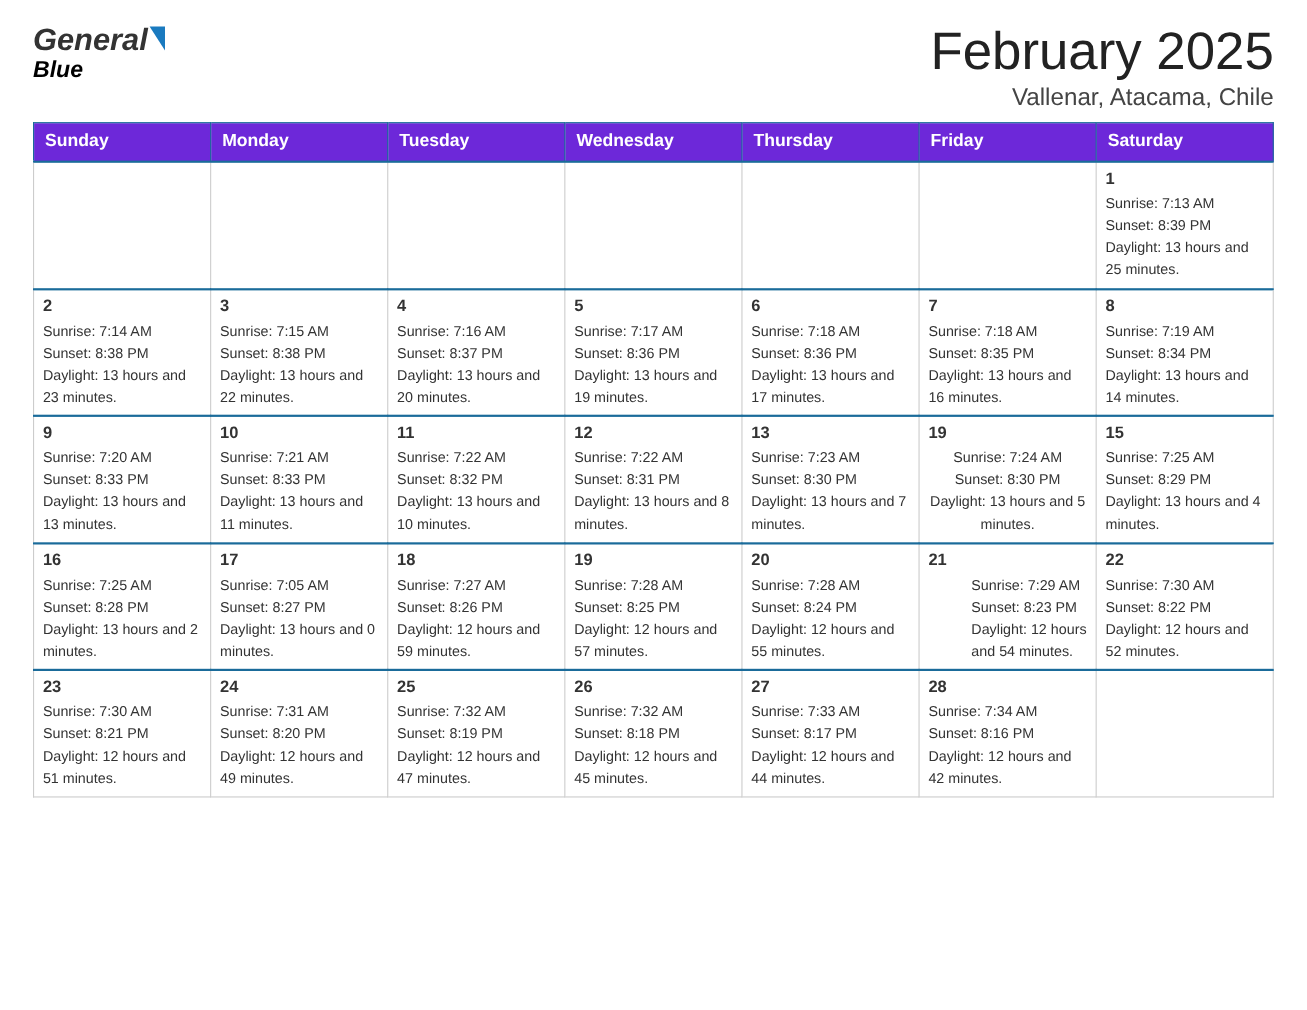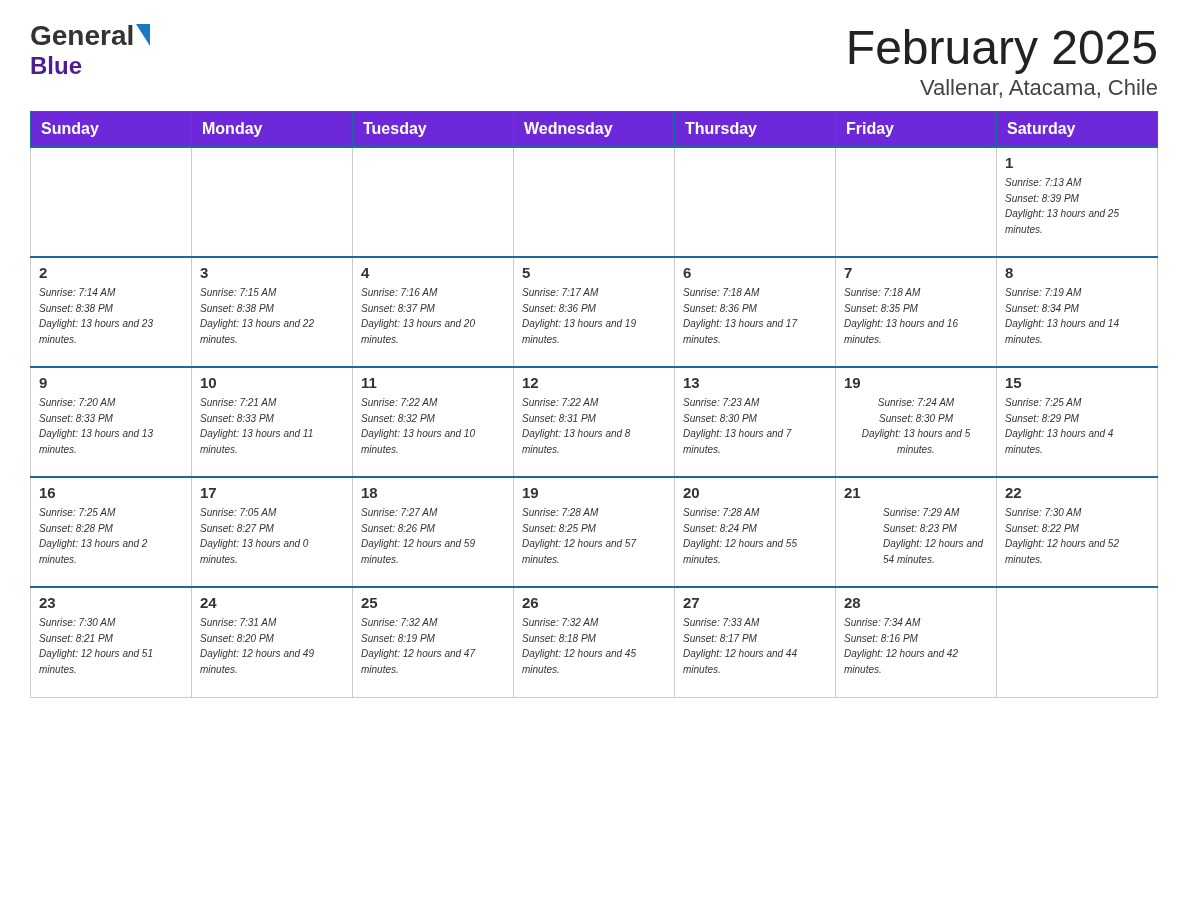--- a/index.html
+++ b/index.html
@@ -12,30 +12,31 @@
     }
     .header {
       display: flex;
       justify-content: space-between;
       align-items: flex-start;
       margin-bottom: 10px;
     }
     .logo {
       display: flex;
       align-items: center;
+      font-style: italic;
     }
     .logo-text-general {
       font-size: 28px;
       font-weight: bold;
       color: #333;
     }
     .logo-text-blue {
-      font-size: 24px;
+      font-size: 21px;
       font-weight: bold;
-      color: #4c1d95;
+      color: #000000;
     }
     .logo-icon {
       width: 0;
       height: 0;
       border-left: 14px solid transparent;
       border-right: 0px solid transparent;
       border-top: 22px solid #1a7abf;
       margin-left: 2px;
       margin-bottom: 2px;
       display: inline-block;
@@ -83,24 +84,23 @@
     }
     tbody tr {
       border-top: 2px solid #1a6b9a;
     }
     .day-number {
       font-size: 15px;
       font-weight: bold;
       margin-bottom: 4px;
     }
     .day-info {
-      font-size: 10px;
+      font-size: 13px;
       line-height: 1.55;
       color: #333;
-      font-style: italic;
     }
     .empty-cell {
       background: #fff;
     }
   </style>
 </head>
 <body>
 
 <div class="header">
   <div class="logo">

